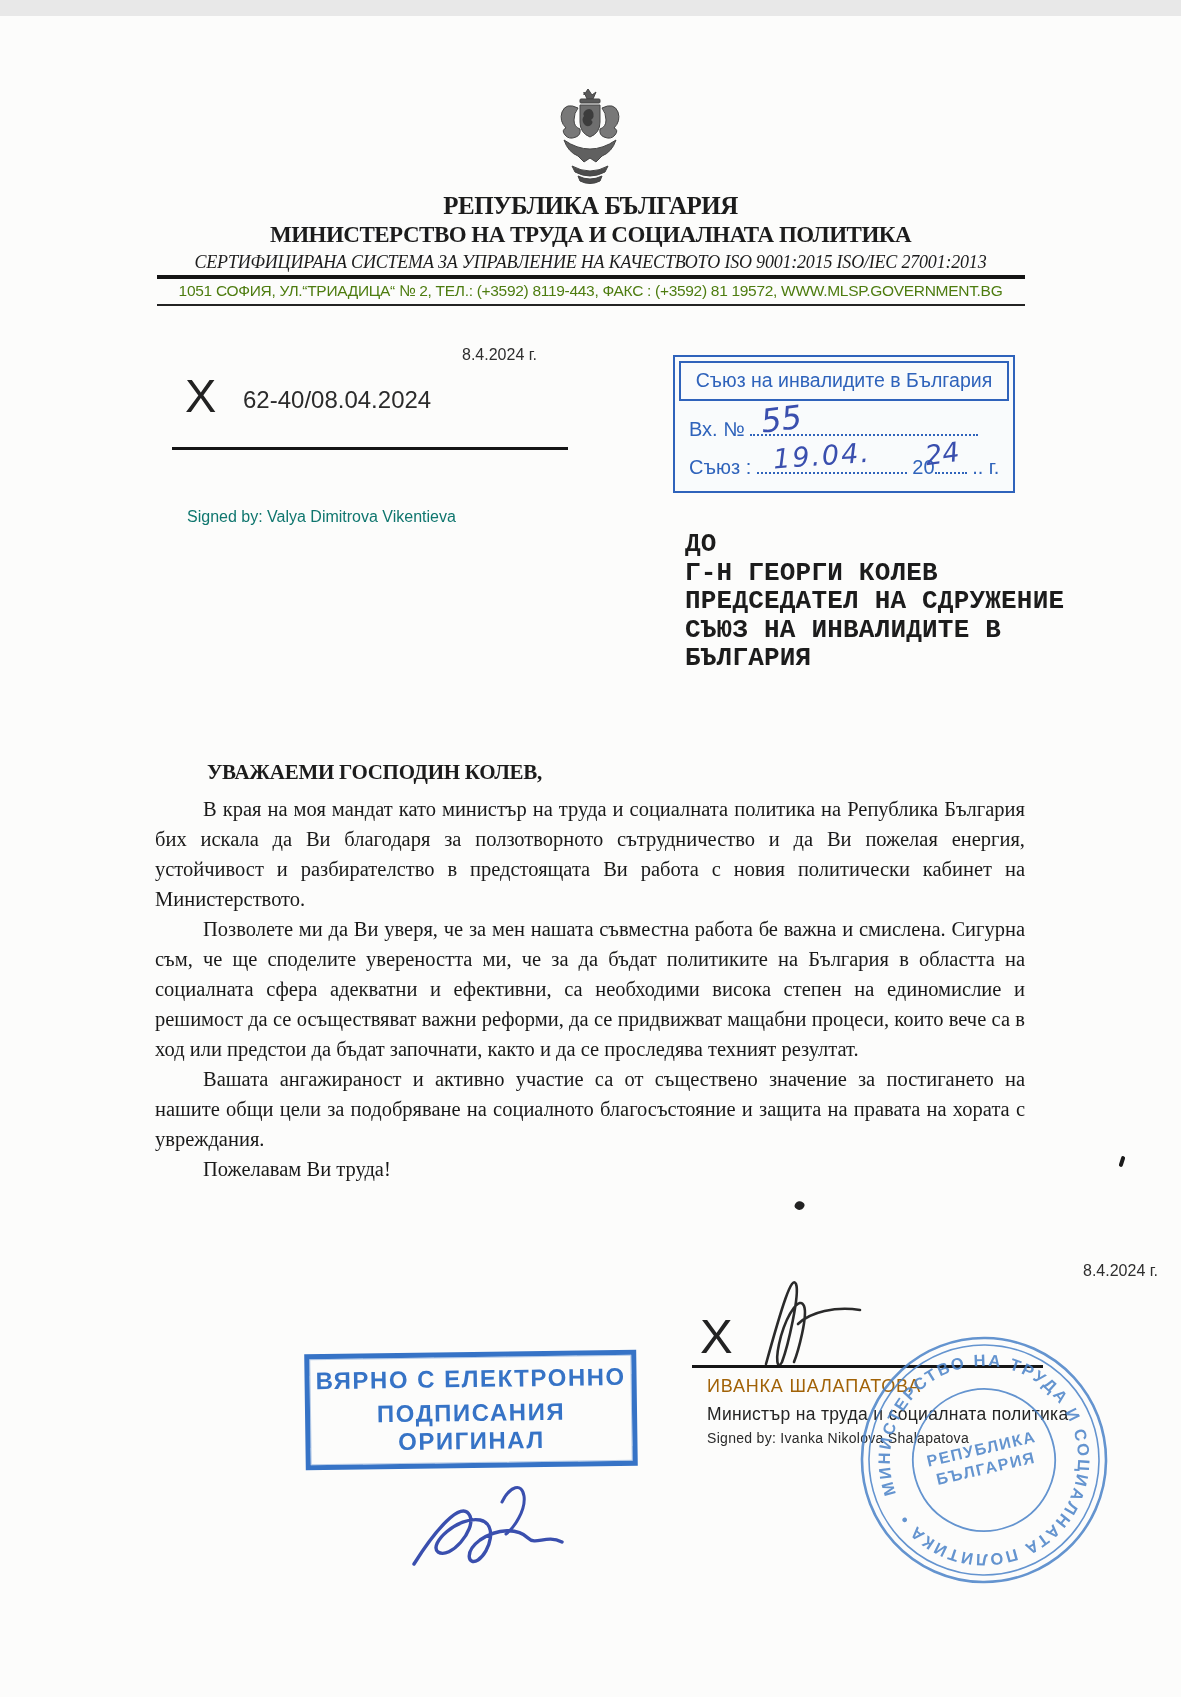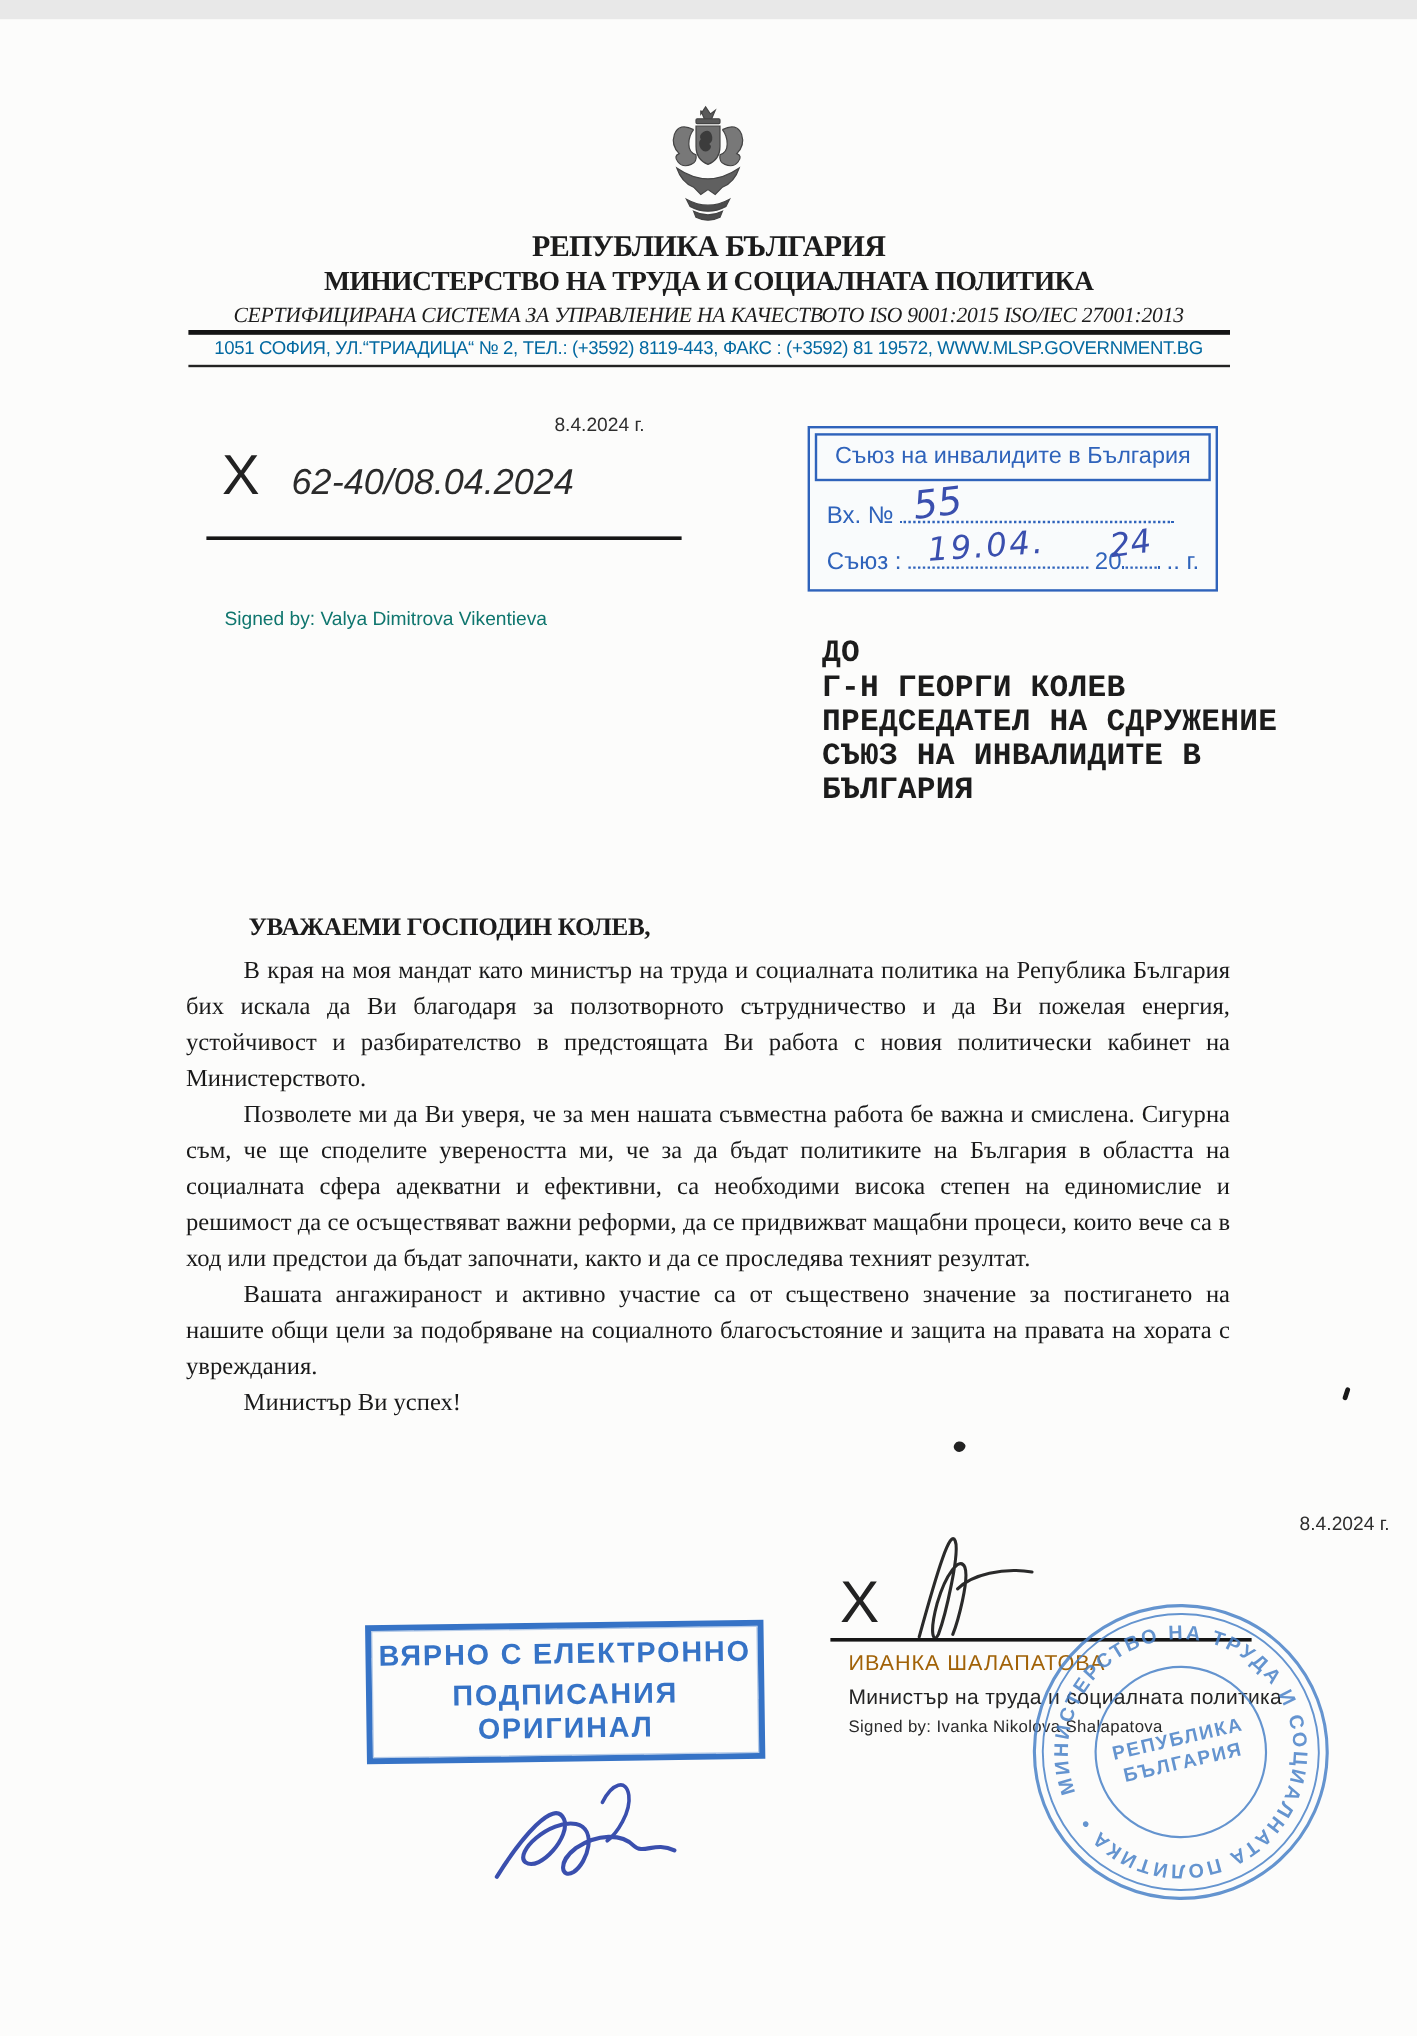--- a/index.html
+++ b/index.html
@@ -13,27 +13,27 @@
 
   
   .country{top:176px;left:0;width:100%;text-align:center;
     font-size:25px;font-weight:bold;letter-spacing:-0.5px;}
   .ministry{top:206px;left:0;width:100%;text-align:center;
     font-size:23px;font-weight:bold;letter-spacing:-0.5px;}
   .certline{top:236px;left:0;width:100%;text-align:center;
     font-style:italic;font-size:18px;letter-spacing:-0.2px;}
   .rule-thick{left:157px;top:259px;width:868px;height:4px;background:#141414;}
   .addrline{top:266px;left:0;width:100%;text-align:center;
-    font-family:"Liberation Sans",sans-serif;font-size:15.5px;letter-spacing:-0.3px;color:#0369a1;}
+    font-family:"Liberation Sans",sans-serif;font-size:15.5px;letter-spacing:-0.3px;color:#4d7c0f;}
   .rule-thin{left:157px;top:288px;width:868px;height:2px;background:#232323;}
 
   
   .ref-date{top:330px;left:462px;font-family:"Liberation Sans",sans-serif;font-size:16px;color:#2e2e2e;}
   .ref-x{top:352px;left:185px;font-family:"Liberation Sans",sans-serif;font-size:47px;color:#222;}
-  .ref-num{top:370px;left:243px;font-family:"Liberation Sans",sans-serif;font-size:30px;color:#2b2b2b;font-style:italic;}
+  .ref-num{top:370px;left:243px;font-family:"Liberation Sans",sans-serif;font-size:24px;color:#2b2b2b;}
   .ref-underline{left:172px;top:431px;width:396px;height:3px;background:#161616;}
   .ref-signedby{top:492px;left:187px;font-family:"Liberation Sans",sans-serif;font-size:16px;color:#0f766e;}
 
   
   .in-stamp{left:673px;top:339px;width:328px;height:134px;
     border:2.5px solid #2f63bb;background:rgba(240,246,255,0.25);
     font-family:"Liberation Sans",sans-serif;color:#2f63bb;padding-left:10px;}
   .in-stamp .org{position:absolute;top:4px;left:4px;right:4px;height:36px;
     border:2.5px solid #2f63bb;text-align:center;line-height:35px;font-size:19.5px;}
   .in-row{position:absolute;left:14px;font-size:20px;white-space:nowrap;}
@@ -134,21 +134,21 @@
     <div>ПРЕДСЕДАТЕЛ НА СДРУЖЕНИЕ</div>
     <div>СЪЮЗ НА ИНВАЛИДИТЕ В</div>
     <div>БЪЛГАРИЯ</div>
   </div>
 
   <div class="abs salutation">УВАЖАЕМИ ГОСПОДИН КОЛЕВ,</div>
   <div class="abs body-text">
     <p>В края на моя мандат като министър на труда и социалната политика на Република България бих искала да Ви благодаря за ползотворното сътрудничество и да Ви пожелая енергия, устойчивост и разбирателство в предстоящата Ви работа с новия политически кабинет на Министерството.</p>
     <p>Позволете ми да Ви уверя, че за мен нашата съвместна работа бе важна и смислена. Сигурна съм, че ще споделите увереността ми, че за да бъдат политиките на България в областта на социалната сфера адекватни и ефективни, са необходими висока степен на единомислие и решимост да се осъществяват важни реформи, да се придвижват мащабни процеси, които вече са в ход или предстои да бъдат започнати, както и да се проследява техният резултат.</p>
     <p>Вашата ангажираност и активно участие са от съществено значение за постигането на нашите общи цели за подобряване на социалното благосъстояние и защита на правата на хората с увреждания.</p>
-    <p>Министър Ви успех!</p>
+    <p>Пожелавам Ви труда!</p>
   </div>
 
   <div class="abs speck1"></div>
   <div class="abs speck2"></div>
 
   <div class="abs sig-date">8.4.2024 г.</div>
   <svg class="abs scribble-black" width="135" height="105" viewBox="0 0 135 105">
     <path d="M18 98 C 34 40, 44 8, 48 18 C 52 28, 40 80, 34 96 C 30 104, 26 96, 33 70 C 40 46, 52 30, 56 40 C 60 50, 50 86, 46 96 M 50 58 C 62 46, 88 40, 112 44" fill="none" stroke="#2a2a2a" stroke-width="2.6" stroke-linecap="round"></path>
   </svg>
   <div class="abs sig-x">X</div>

